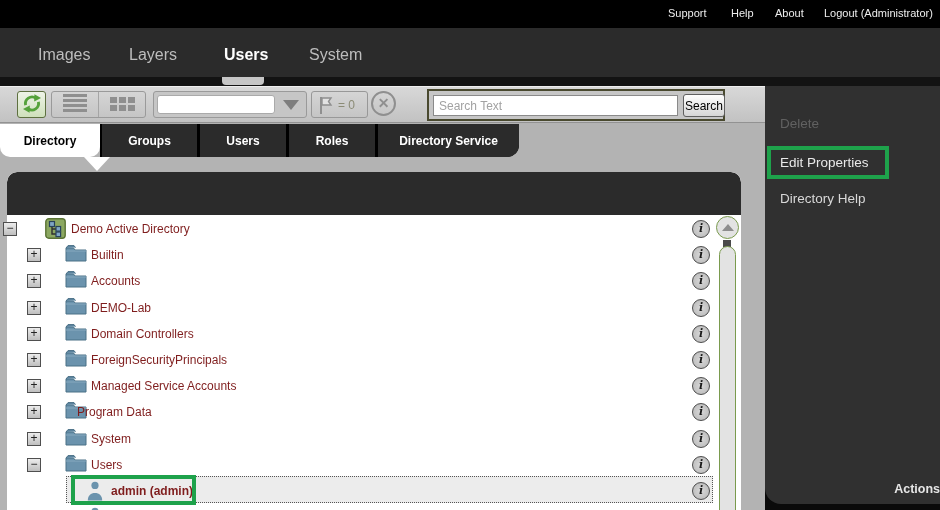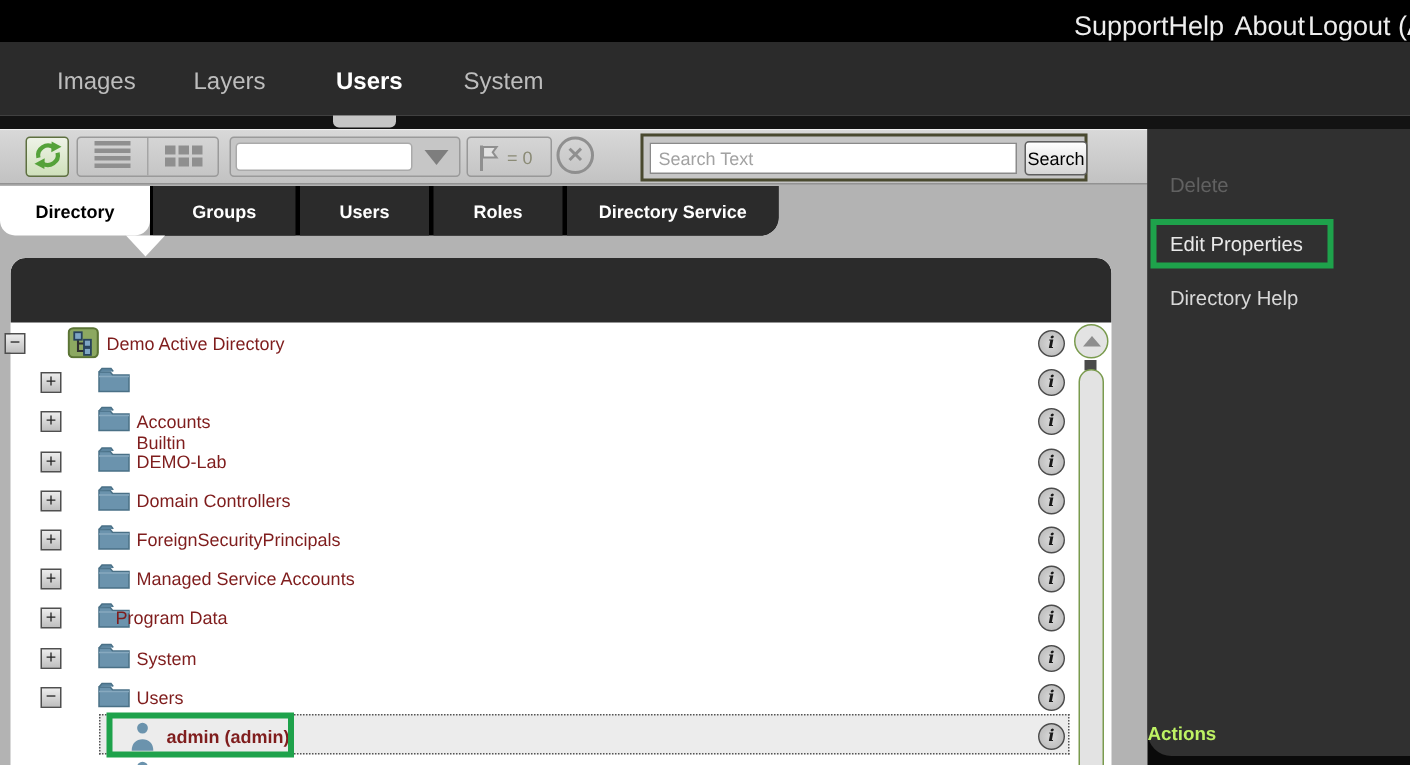--- a/index.html
+++ b/index.html
@@ -2,21 +2,21 @@
 <html><head>
 <meta charset="utf-8">
 <style>
   * { margin:0; padding:0; box-sizing:border-box; }
   html,body { width:940px; height:510px; overflow:hidden; background:#b3b3b3;
               font-family:"Liberation Sans", sans-serif; }
   .abs { position:absolute; }
 
   
   #topbar { left:0; top:0; width:940px; height:28px; background:#000; }
-  .toplink { position:absolute; top:7px; color:#ededed; font-size:18px; white-space:nowrap; cursor:pointer;margin-left:48px; }
+  .toplink { position:absolute; top:7px; color:#ededed; font-size:11px; white-space:nowrap; cursor:pointer; }
 
   
   #navband { left:0; top:28px; width:940px; height:49px; background:#2b2b2b; }
   #blackstrip { left:0; top:77px; width:940px; height:9px; background:#131313; }
   .navitem { position:absolute; top:18px; font-size:16px; color:#bdbdbd; cursor:pointer; white-space:nowrap; }
   .navitem.active { color:#fff; font-weight:bold; }
   #nav-indicator { left:222px; top:77px; width:42px; height:8px; background:#c6c6c6; border-radius:0 0 4px 4px; }
 
   
   #mainarea { left:0; top:86px; width:765px; height:424px; background:#b3b3b3; }
@@ -91,22 +91,22 @@
   #hl-admin { left:71px; top:303px; width:125px; height:30px; }
 
   
   #sidebar-bg { left:765px; top:86px; width:175px; height:424px; background:#0a0a0a; }
   #sidebar { left:765px; top:86px; width:201px; height:418px; background:#303030; border-radius:0 0 0 16px; }
   .action-item { position:absolute; left:15px; font-size:13.5px; cursor:pointer; white-space:nowrap; }
   .action-item.disabled { color:#616161; cursor:default; }
   .action-item.normal { color:#d8d8d8;text-align:center; }
   .action-item.highlighted { color:#e9e9e9; }
   #hl-edit { left:2px; top:60px; width:122px; height:33px; }
-  #actions-title { position:absolute; left:0; width:175px; bottom:8px; text-align:left;
-                   color:#bef264; font-size:12.5px; font-weight:bold; }
+  #actions-title { position:absolute; left:0; width:175px; bottom:8px; text-align:right;
+                   color:#e5e5e5; font-size:12.5px; font-weight:bold; }
 </style>
 </head>
 <body>
 
 <div class="abs" id="topbar">
   <span class="toplink" style="left:668px">Support</span>
   <span class="toplink" style="left:731px">Help</span>
   <span class="toplink" style="left:775px">About</span>
   <span class="toplink" style="left:824px">Logout (Administrator)</span>
 </div>
@@ -198,21 +198,21 @@
       <span class="tlabel" style="left: 71px;">Demo Active Directory</span>
       <div class="info">i</div>
     </div>
     <div class="tree-row" style="top: 70.2px;">
       <div class="toggle" style="left: 27px;">+</div>
       <span class="ticon" style="left: 65px;"><svg width="22" height="18" viewBox="0 0 22 18">
           <path d="M1 4 h7.5 l1.6 2 H21 v11 H1 z" fill="#6b93ad" stroke="#4a7086" stroke-width="1"></path>
           <path d="M1 4 l2-2.4 h6 l1.5 2" fill="#5d86a0" stroke="#4a7086" stroke-width="1"></path>
           <path d="M1 7 h20" stroke="#87a9bf" stroke-width="1"></path>
         </svg></span>
-      <span class="tlabel" style="left: 91px; margin-top: 40px;">Builtin</span>
+      <span class="tlabel" style="left: 91px;">Builtin</span>
       <div class="info">i</div>
     </div>
     <div class="tree-row" style="top: 96.4px;">
       <div class="toggle" style="left: 27px;">+</div>
       <span class="ticon" style="left: 65px;"><svg width="22" height="18" viewBox="0 0 22 18">
           <path d="M1 4 h7.5 l1.6 2 H21 v11 H1 z" fill="#6b93ad" stroke="#4a7086" stroke-width="1"></path>
           <path d="M1 4 l2-2.4 h6 l1.5 2" fill="#5d86a0" stroke="#4a7086" stroke-width="1"></path>
           <path d="M1 7 h20" stroke="#87a9bf" stroke-width="1"></path>
         </svg></span>
       <span class="tlabel" style="left: 91px;">Accounts</span>

